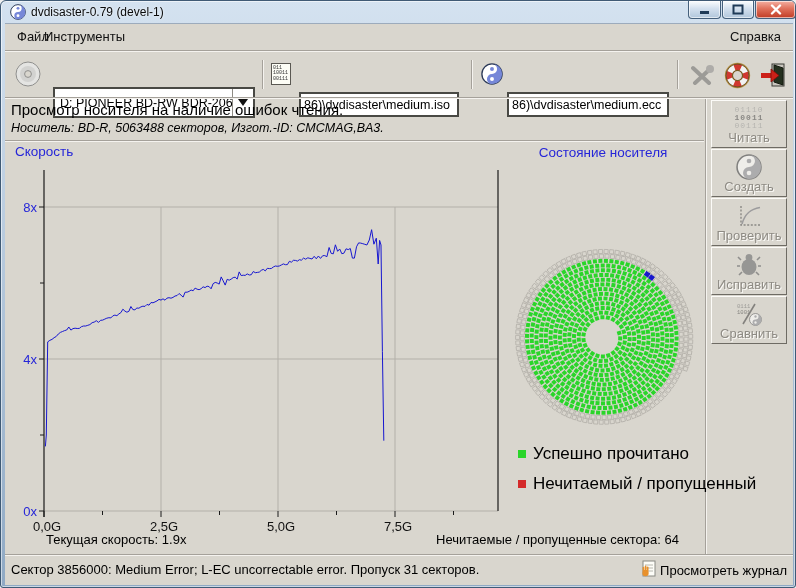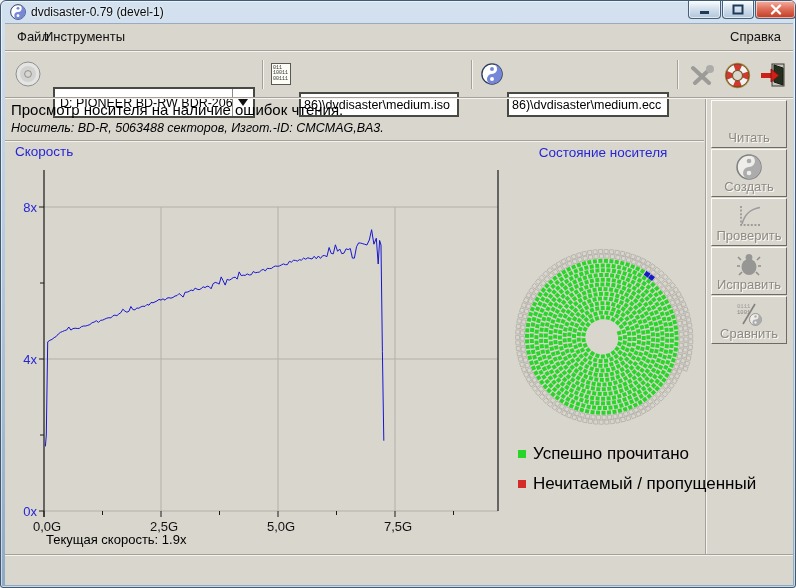--- a/index.html
+++ b/index.html
@@ -1108,22 +1108,30 @@
     <div class="legend-row" style="left:513px;top:420px;">
       <span class="legend-swatch" style="background: rgb(42, 213, 42);"></span>
       <span>Успешно прочитано</span>
     </div>
     <div class="legend-row" style="left:513px;top:450px;">
       <span class="legend-swatch" style="background: rgb(212, 42, 42);"></span>
       <span>Нечитаемый / пропущенный</span>
     </div>
 
     <span class="lbl" style="left:41px;top:508px;">Текущая скорость: 1.9x</span>
+    <span class="lbl" style="left:300px;top:508px;width:374px;text-align:right;">Нечитаемые / пропущенные сектора: 64</span>
 
     <div class="sbtn disabled" style="top:76px;">
+      <span class="icn">
+        <span class="bin-lines">
+          <span>01110</span>
+          <span class="b">10011</span>
+          <span>00111</span>
+        </span>
+      </span>
       <span class="cap">Читать</span>
     </div>
     <div class="sbtn disabled" style="top:125px;">
       <span class="icn">
         <svg width="26" height="26" viewBox="0 0 100 100">
             <use href="#yy"></use>
           </svg>
       </span>
       <span class="cap">Создать</span>
     </div>
@@ -1157,15 +1165,33 @@
           <g transform="translate(14,12) scale(0.13)">
               <use href="#yy"></use>
             </g>
         </svg>
       </span>
       <span class="cap">Сравнить</span>
     </div>
 
 
     <div class="hsep" style="left:0;top:530px;width:788px;"></div>
+    <div class="abs" style="left:0;top:532px;width:788px;height:30px;">
+      <span class="abs statusbar-text" style="left:6px;top:6px;">Сектор 3856000: Medium Error; L-EC uncorrectable error. Пропуск 31 секторов.</span>
+      <div class="loglink" style="right:6px;top:4px;">
+        <span>
+          <svg width="17" height="18" viewBox="0 0 17 18">
+            <rect x="3" y="1" width="12" height="15" fill="#fdfdf8" stroke="#8a8a84"></rect>
+            <g stroke="#b8b8b0" stroke-width="1">
+                <path d="M5,5 h8 M5,8 h8 M5,11 h8"></path>
+              </g>
+            <circle cx="5.5" cy="13" r="3.2" fill="#e8912c"></circle>
+            <g stroke="#e8912c" stroke-width="1.7" stroke-linecap="round">
+              <path d="M3.4,10.6 V7.6 M5.6,10.2 V6.4 M7.7,10.6 V7.4"></path>
+            </g>
+          </svg>
+        </span>
+        <span>Просмотреть журнал</span>
+      </div>
+    </div>
 
   </div>
 </div>
 
 </body></html>

